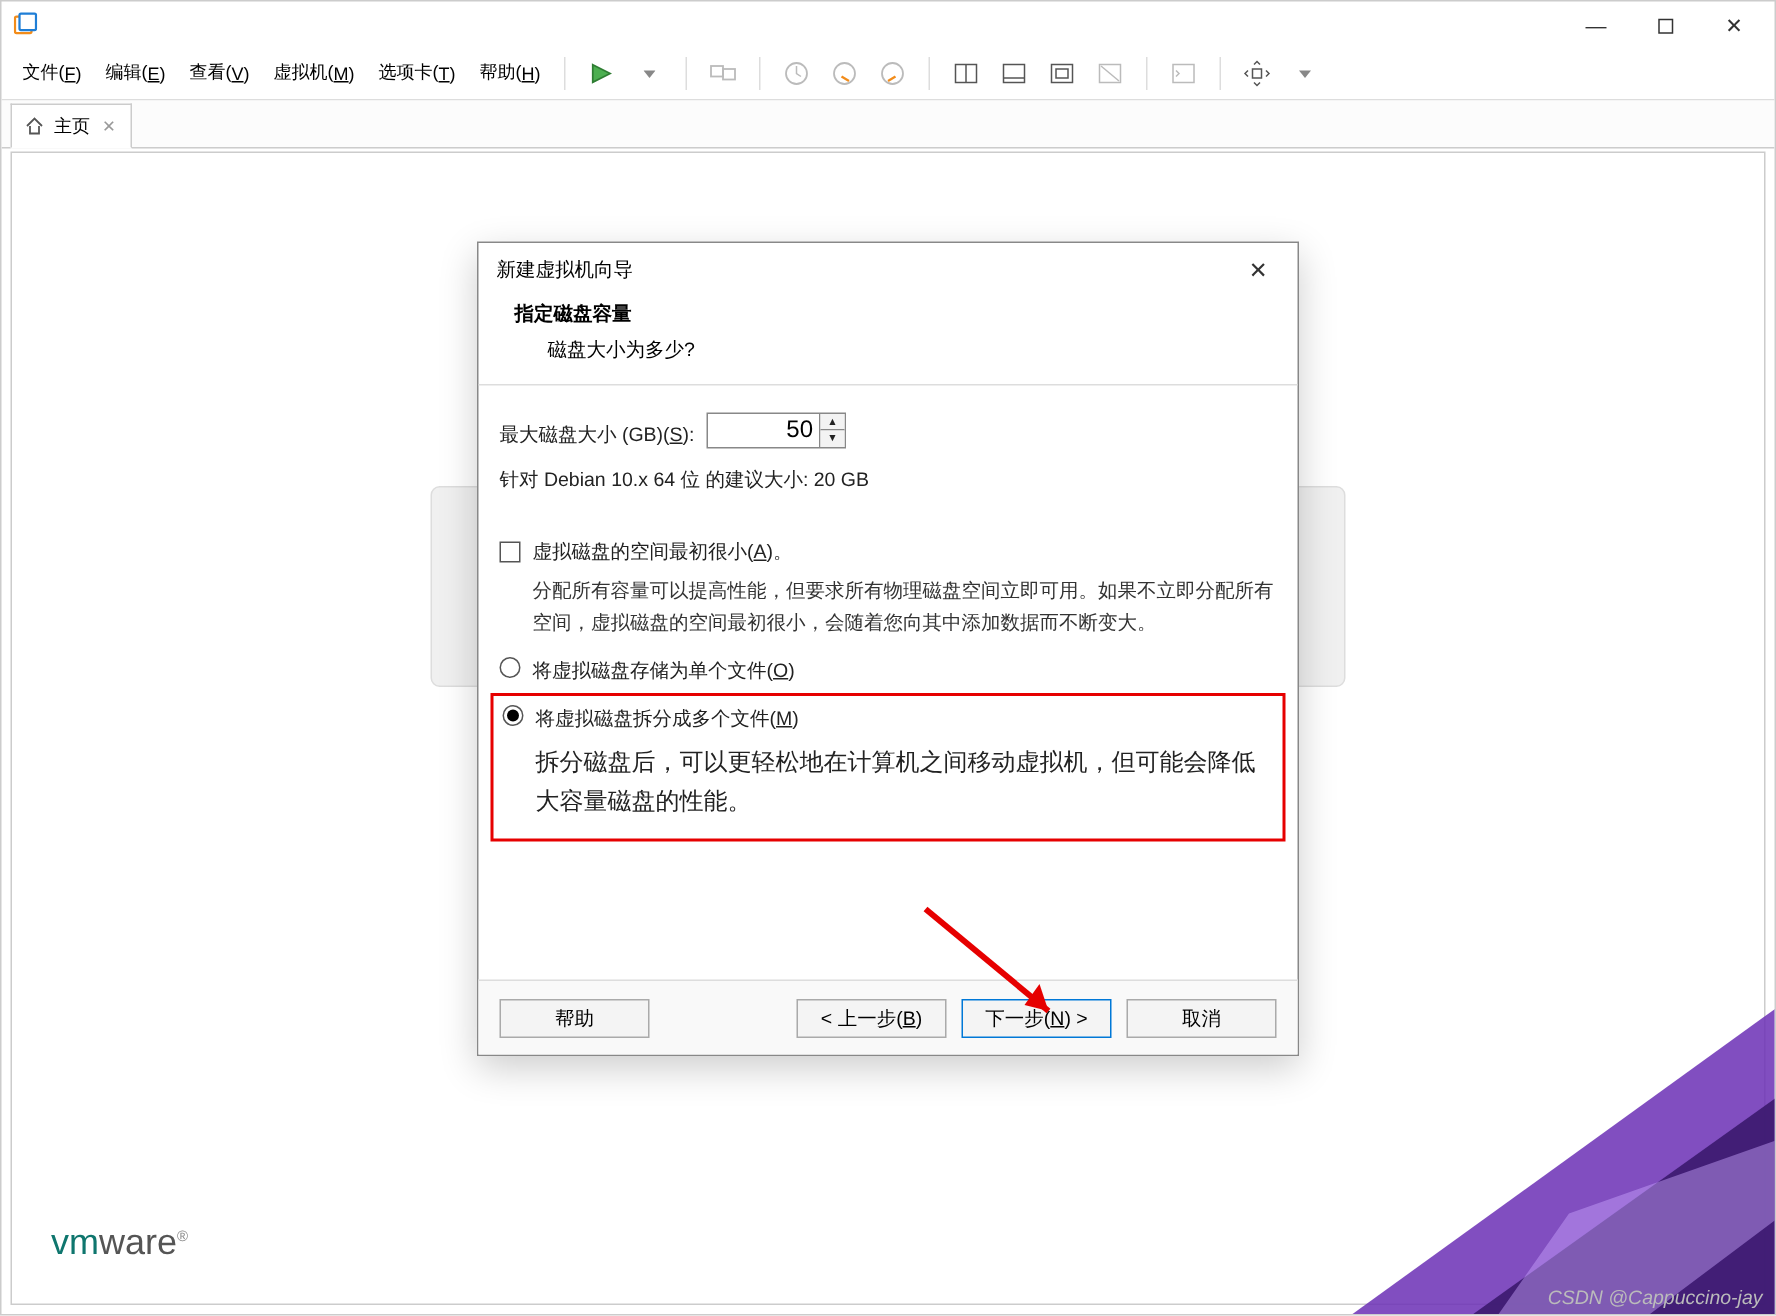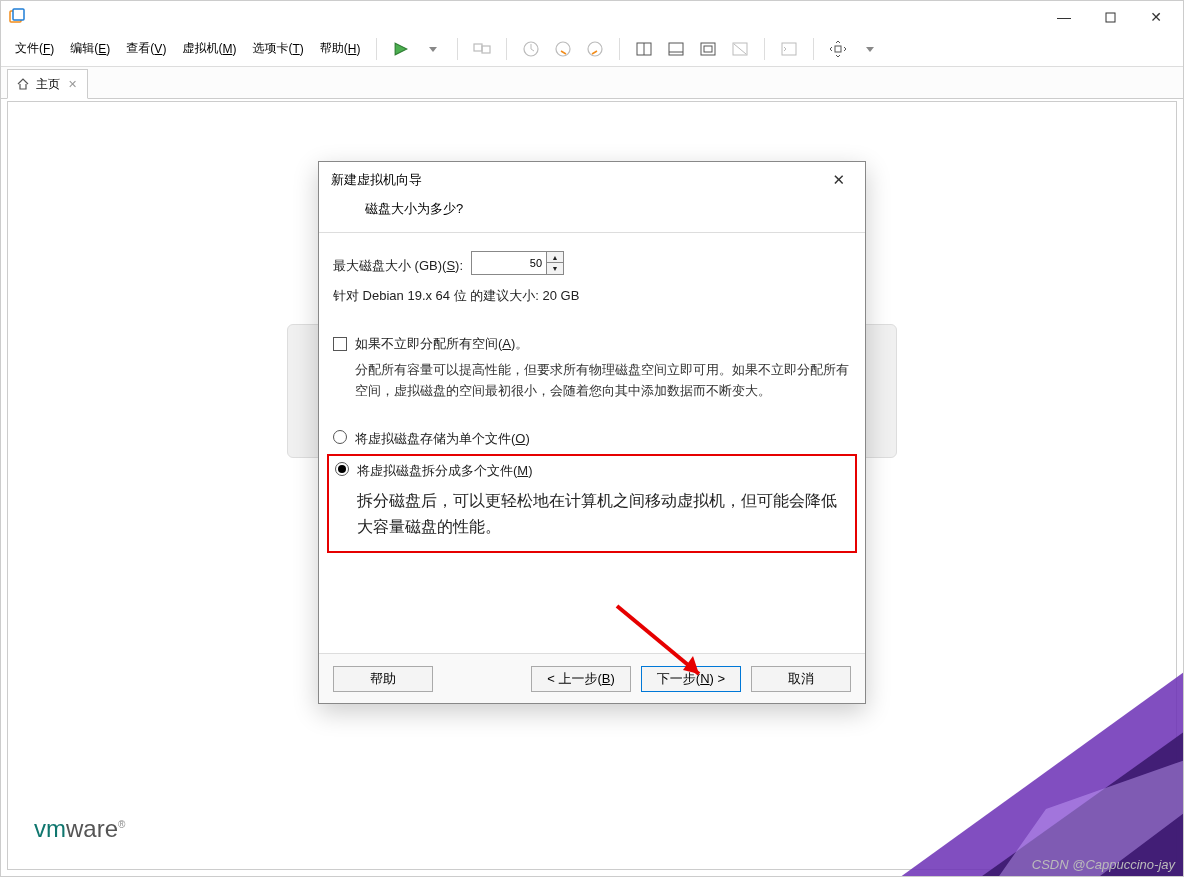--- a/index.html
+++ b/index.html
@@ -38,28 +38,28 @@
   
   .wizard { position: absolute; top: 160px; left: 50%; transform: translateX(-50%); width: 548px; height: 543px; background: #fff; border: 1px solid #888; box-shadow: 0 8px 24px rgba(0,0,0,0.2);}
   .wiz-title { height: 36px; display: flex; align-items: center; padding: 0 12px; font-size: 13px;}
   .wiz-close { margin-left: auto; font-size: 15px; color: #333; padding: 4px 8px;}
   .wiz-sub { padding: 2px 24px 14px; border-bottom: 1px solid #ddd;}
   .wiz-sub-h { font-size: 13px; font-weight: bold; margin-bottom: 6px;}
   .wiz-sub-q { font-size: 13px; padding-left: 22px;}
   .wiz-body { padding: 18px 14px; font-size: 13px; color:#222;}
   .row-disk { display: flex; align-items: flex-end; gap: 8px; margin-bottom: 12px;}
   .spinner-wrap { display:flex; align-items:center; border:1px solid #888; height:24px; }
-  .spinner-input { width: 74px; height: 22px; border:none; text-align: right; padding-right: 4px; font-size:11px; outline:none;}
+  .spinner-input { width: 74px; height: 22px; border:none; text-align: right; padding-right: 4px; font-size:16px; outline:none;}
   .spinner-btns { display:flex; flex-direction:column; border-left:1px solid #888;}
   .spinner-btns div { width:16px; height:11px; display:flex; align-items:center; justify-content:center; font-size:7px; border-bottom:1px solid #888; background:#f3f3f3;}
   .spinner-btns div:last-child{border-bottom:none;}
   .recommend { margin-bottom: 30px; }
   .chkrow { display:flex; align-items:flex-start; gap:8px; margin-bottom:6px; }
   .chkbox { width:14px; height:14px; border:1px solid #555; margin-top:2px; flex-shrink:0;}
-  .chkdesc { font-size:13px; line-height:1.65; padding-left:22px; margin-bottom:24px; color:#333;}
+  .chkdesc { font-size:13px; line-height:1.65; padding-left:22px; margin-bottom:8px; color:#333;}
   .radio-row { display:flex; align-items:flex-start; gap:8px; padding: 4px 0;}
   .radio { width:14px; height:14px; border:1px solid #555; border-radius:50%; flex-shrink:0; position:relative;}
   .radio.checked::after { content:''; position:absolute; top:2px; left:2px; width:8px; height:8px; background:#000; border-radius:50%;}
   .radio-desc { font-size:16px; line-height:1.65; padding: 4px 2px 4px 22px; }
   .highlight { border: 2px solid #e60000; padding: 2px 6px 6px; margin: 2px -6px;}
   .wiz-foot { position:absolute; bottom:0; left:0; right:0; height:50px; border-top:1px solid #ddd; display:flex; align-items:center; padding: 0 14px; gap:10px; background:#f9f9f9;}
   .btn { height:26px; padding: 0 14px; border:1px solid #aaa; background:#f4f4f4; font-size:13px; display:flex; align-items:center; justify-content:center; min-width:100px;}
   .btn.primary { border:1.5px solid #0078d7; }
   .spacer { flex:1; }
 
@@ -211,38 +211,39 @@
     <polygon points="420,40 420,100 250,160 180,260 260,260 420,140" fill="#c9a6ff" opacity="0.45"></polygon>
   </svg>
 </div>
 
 <div class="wizard">
   <div class="wiz-title">
     <span>新建虚拟机向导</span>
     <span class="wiz-close">✕</span>
   </div>
   <div class="wiz-sub">
+    <div class="wiz-sub-h">指定磁盘容量</div>
     <div class="wiz-sub-q">磁盘大小为多少?</div>
   </div>
   <div class="wiz-body">
     <div class="row-disk">
       <span><span>最大磁盘大小 (GB)(</span><u>S</u><span>):</span></span>
       <div class="spinner-wrap">
         <input class="spinner-input" value="50" style="">
         <div class="spinner-btns">
           <div>▲</div>
           <div>▼</div>
         </div>
       </div>
     </div>
-    <div class="recommend">针对 Debian 19.x 64 位 的建议大小: 20 GB</div>
+    <div class="recommend">针对 Debian 10.x 64 位 的建议大小: 20 GB</div>
 
     <div class="chkrow">
       <div class="chkbox"></div>
-      <span><span>如果不立即分配所有空间(</span><u>A</u><span>)。</span></span>
+      <span><span>虚拟磁盘的空间最初很小(</span><u>A</u><span>)。</span></span>
     </div>
     <div class="chkdesc">分配所有容量可以提高性能，但要求所有物理磁盘空间立即可用。如果不立即分配所有空间，虚拟磁盘的空间最初很小，会随着您向其中添加数据而不断变大。</div>
 
     <div class="radio-row">
       <div class="radio"></div>
       <span><span>将虚拟磁盘存储为单个文件(</span><u>O</u><span>)</span></span>
     </div>
 
     <div class="highlight">
       <div class="radio-row">

